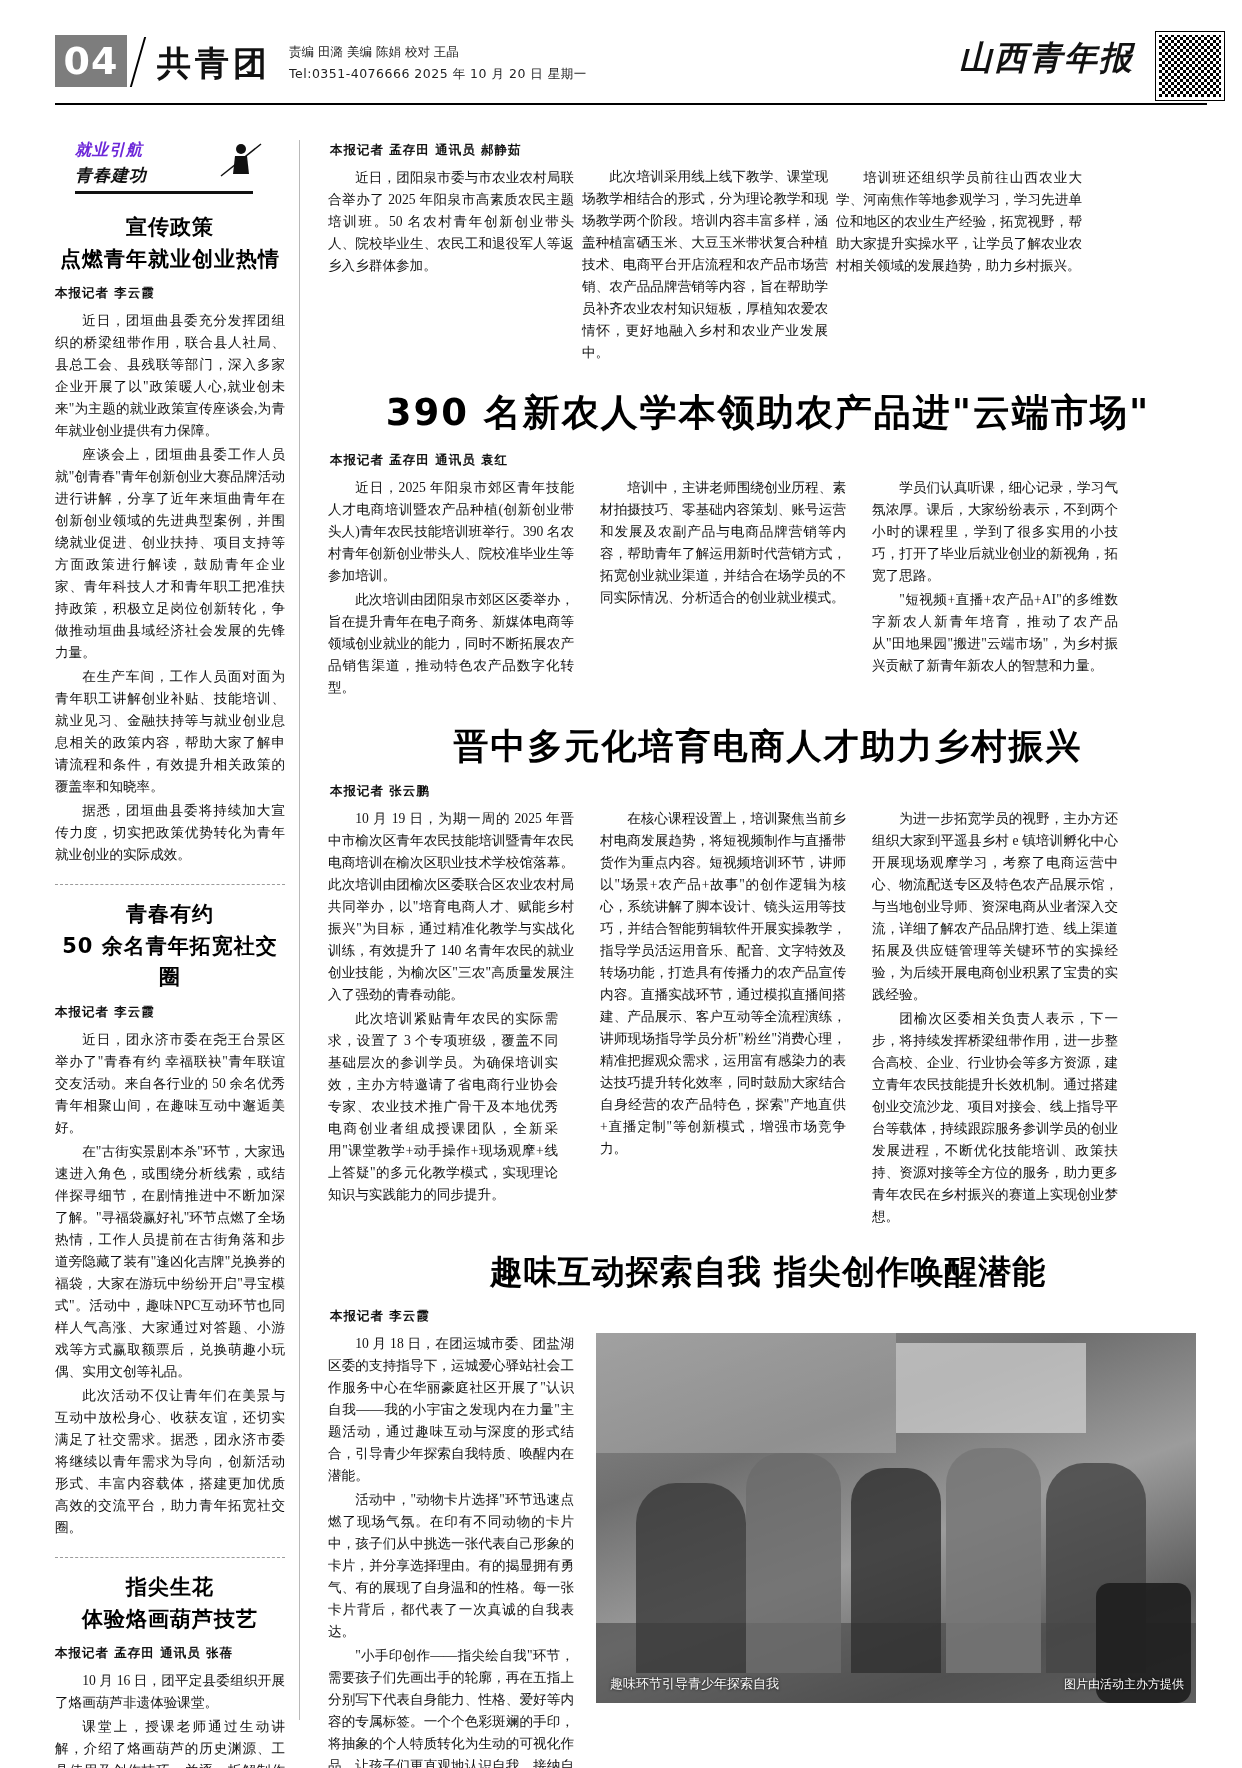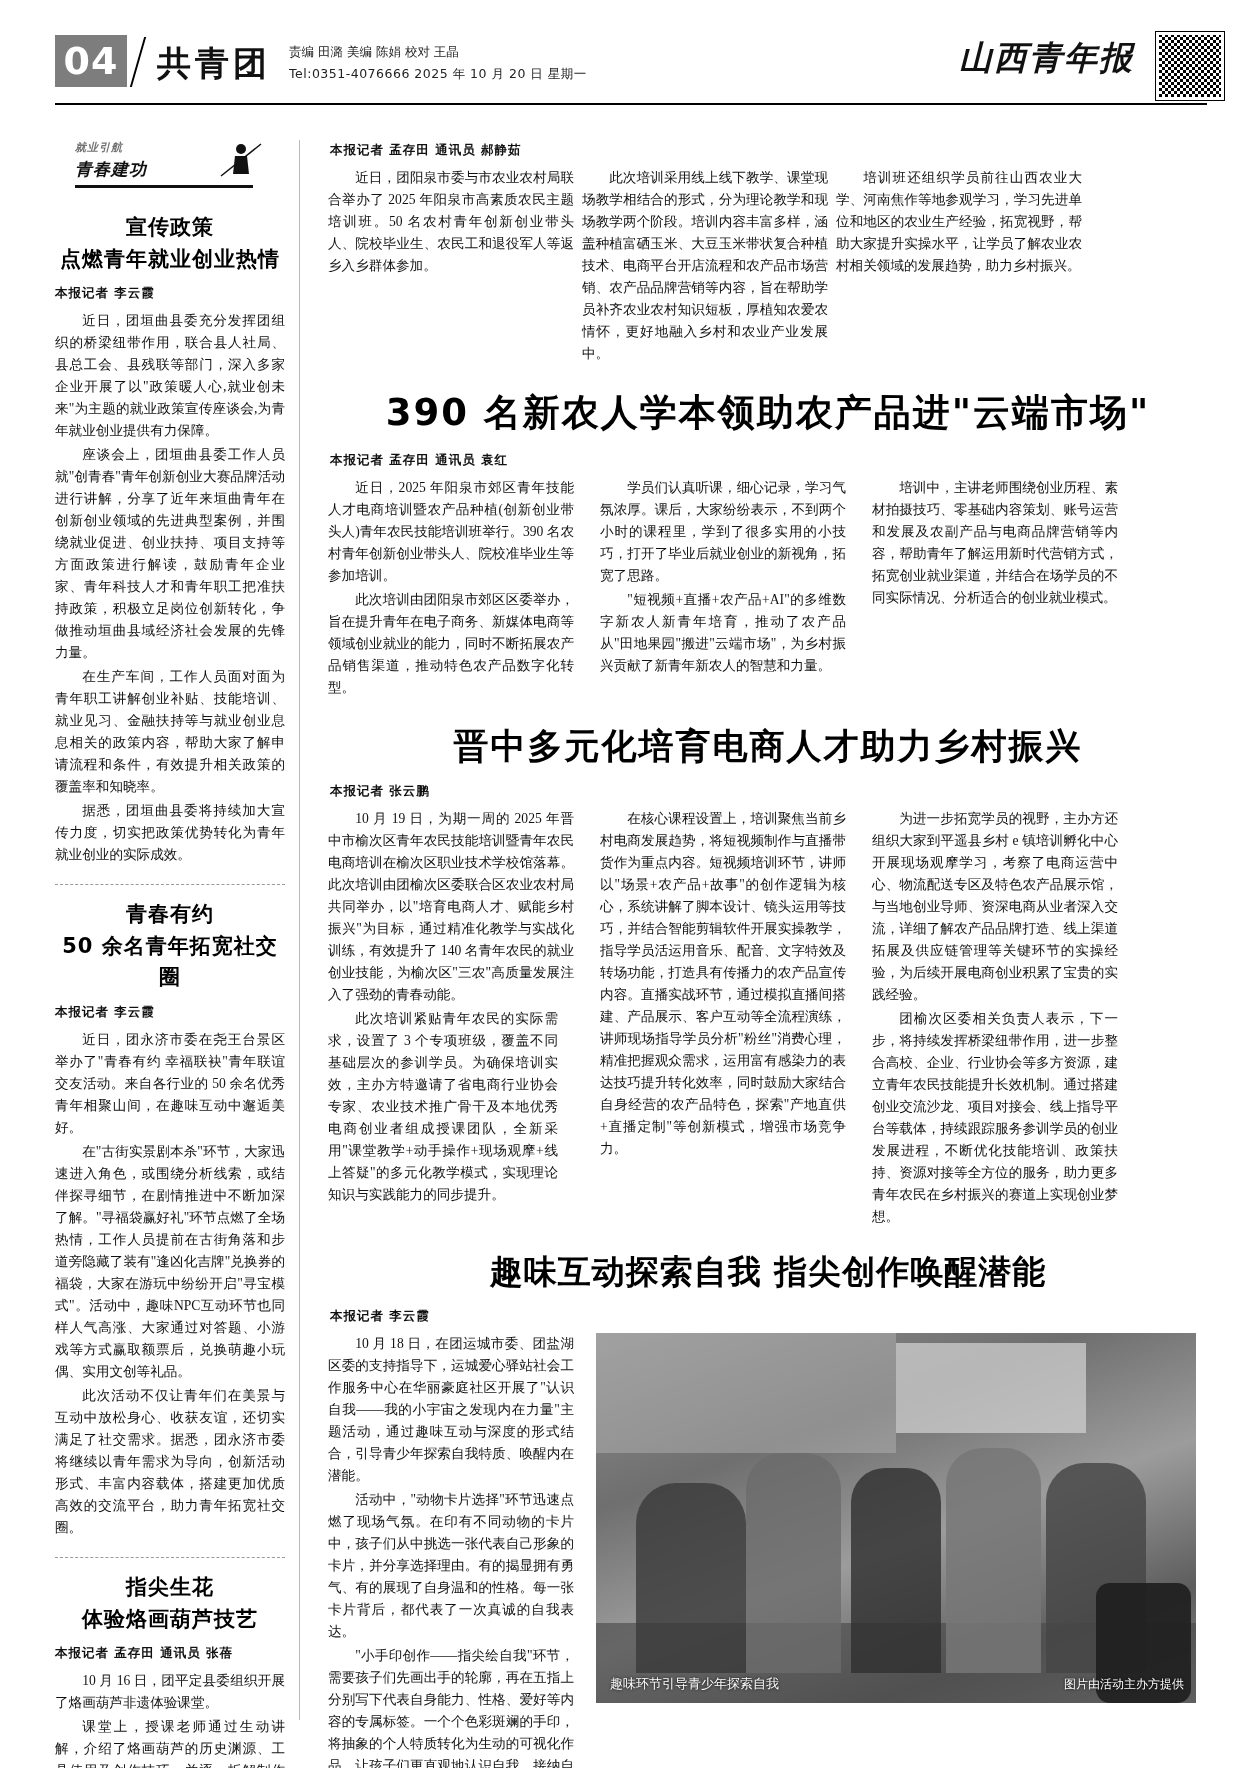--- a/index.html
+++ b/index.html
@@ -64,22 +64,22 @@
     border-right:1px solid #b9b9b9;padding-right:14px;box-sizing:border-box;
   }
   .main-col{
     position:absolute;left:318px;top:132px;width:880px;
   }
   
   .logo-badge{
     width:190px;height:58px;margin:0 auto 10px auto;position:relative;
   }
   .logo-badge .l1{
-    font-family:"DejaVu Sans", sans-serif;font-weight:bold;font-size:11px;
-    font-style:italic;color:#737373;letter-spacing:1px;
+    font-family:"DejaVu Sans", sans-serif;font-weight:bold;font-size:16px;
+    font-style:italic;color:#6d28d9;letter-spacing:1px;
   }
   .logo-badge .l2{
     font-family:"DejaVu Sans", sans-serif;font-weight:bold;font-size:17px;
     font-style:italic;color:#111;letter-spacing:1px;margin-top:3px;
   }
   .logo-badge .ul{
     width:178px;height:3px;background:#111;margin-top:4px;
   }
   .logo-badge .fig{
     position:absolute;right:2px;top:0px;width:44px;height:40px;
@@ -221,42 +221,42 @@
 
   <div class="main-col">
 
     <div class="art">
       <div class="byline">本报记者 孟存田 通讯员 郝静茹</div>
       <div style="display:flex;gap:8px;">
         <div style="width:246px;font-size:13.6px;line-height:1.62;text-align:justify;">
           <p style="text-indent:2em;margin:0 0 2px 0;">近日，团阳泉市委与市农业农村局联合举办了 2025 年阳泉市高素质农民主题培训班。50 名农村青年创新创业带头人、院校毕业生、农民工和退役军人等返乡入乡群体参加。</p>
         </div>
         <div style="width:246px;font-size:13.6px;line-height:1.62;text-align:justify;">
-          <p style="text-indent:2em;margin:0 0 2px 0;">此次培训采用线上线下教学、课堂现场教学相结合的形式，分为理论教学和现场教学两个阶段。培训内容丰富多样，涵盖种植富硒玉米、大豆玉米带状复合种植技术、电商平台开店流程和农产品市场营销、农产品品牌营销等内容，旨在帮助学员补齐农业农村知识短板，厚植知农爱农情怀，更好地融入乡村和农业产业发展中。</p>
+          <p style="text-indent:2em;margin:0 0 2px 0;font-family:Liberation Mono, monospace;">此次培训采用线上线下教学、课堂现场教学相结合的形式，分为理论教学和现场教学两个阶段。培训内容丰富多样，涵盖种植富硒玉米、大豆玉米带状复合种植技术、电商平台开店流程和农产品市场营销、农产品品牌营销等内容，旨在帮助学员补齐农业农村知识短板，厚植知农爱农情怀，更好地融入乡村和农业产业发展中。</p>
         </div>
         <div style="width:246px;font-size:13.6px;line-height:1.62;text-align:justify;">
           <p style="text-indent:2em;margin:0 0 2px 0;">培训班还组织学员前往山西农业大学、河南焦作等地参观学习，学习先进单位和地区的农业生产经验，拓宽视野，帮助大家提升实操水平，让学员了解农业农村相关领域的发展趋势，助力乡村振兴。</p>
         </div>
       </div>
     </div>
 
     <div class="art">
       <div class="headline h2">390 名新农人学本领助农产品进"云端市场"</div>
       <div class="byline">本报记者 孟存田 通讯员 袁红</div>
       <div style="display:flex;gap:26px;">
         <div style="width:246px;font-size:13.6px;line-height:1.62;text-align:justify;">
           <p style="text-indent:2em;margin:0 0 2px 0;">近日，2025 年阳泉市郊区青年技能人才电商培训暨农产品种植(创新创业带头人)青年农民技能培训班举行。390 名农村青年创新创业带头人、院校准毕业生等参加培训。</p>
           <p style="text-indent:2em;margin:0 0 2px 0;">此次培训由团阳泉市郊区区委举办，旨在提升青年在电子商务、新媒体电商等领域创业就业的能力，同时不断拓展农产品销售渠道，推动特色农产品数字化转型。</p>
         </div>
         <div style="width:246px;font-size:13.6px;line-height:1.62;text-align:justify;">
+          <p style="text-indent:2em;margin:0 0 2px 0;">培训中，主讲老师围绕创业历程、素材拍摄技巧、零基础内容策划、账号运营和发展及农副产品与电商品牌营销等内容，帮助青年了解运用新时代营销方式，拓宽创业就业渠道，并结合在场学员的不同实际情况、分析适合的创业就业模式。</p>
+        </div>
+        <div style="width:246px;font-size:13.6px;line-height:1.62;text-align:justify;">
           <p style="text-indent:2em;margin:0 0 2px 0;">学员们认真听课，细心记录，学习气氛浓厚。课后，大家纷纷表示，不到两个小时的课程里，学到了很多实用的小技巧，打开了毕业后就业创业的新视角，拓宽了思路。</p>
           <p style="text-indent:2em;margin:0 0 2px 0;">"短视频+直播+农产品+AI"的多维数字新农人新青年培育，推动了农产品从"田地果园"搬进"云端市场"，为乡村振兴贡献了新青年新农人的智慧和力量。</p>
-        </div>
-        <div style="width:246px;font-size:13.6px;line-height:1.62;text-align:justify;">
-          <p style="text-indent:2em;margin:0 0 2px 0;">培训中，主讲老师围绕创业历程、素材拍摄技巧、零基础内容策划、账号运营和发展及农副产品与电商品牌营销等内容，帮助青年了解运用新时代营销方式，拓宽创业就业渠道，并结合在场学员的不同实际情况、分析适合的创业就业模式。</p>
         </div>
       </div>
     </div>
 
     <div class="art">
       <div class="headline h3">晋中多元化培育电商人才助力乡村振兴</div>
       <div class="byline">本报记者 张云鹏</div>
       <div style="display:flex;gap:26px;">
         <div style="width:246px;font-size:13.6px;line-height:1.62;text-align:justify;">
           <p style="text-indent:2em;margin:0 0 2px 0;">10 月 19 日，为期一周的 2025 年晋中市榆次区青年农民技能培训暨青年农民电商培训在榆次区职业技术学校馆落幕。此次培训由团榆次区委联合区农业农村局共同举办，以"培育电商人才、赋能乡村振兴"为目标，通过精准化教学与实战化训练，有效提升了 140 名青年农民的就业创业技能，为榆次区"三农"高质量发展注入了强劲的青春动能。</p>

